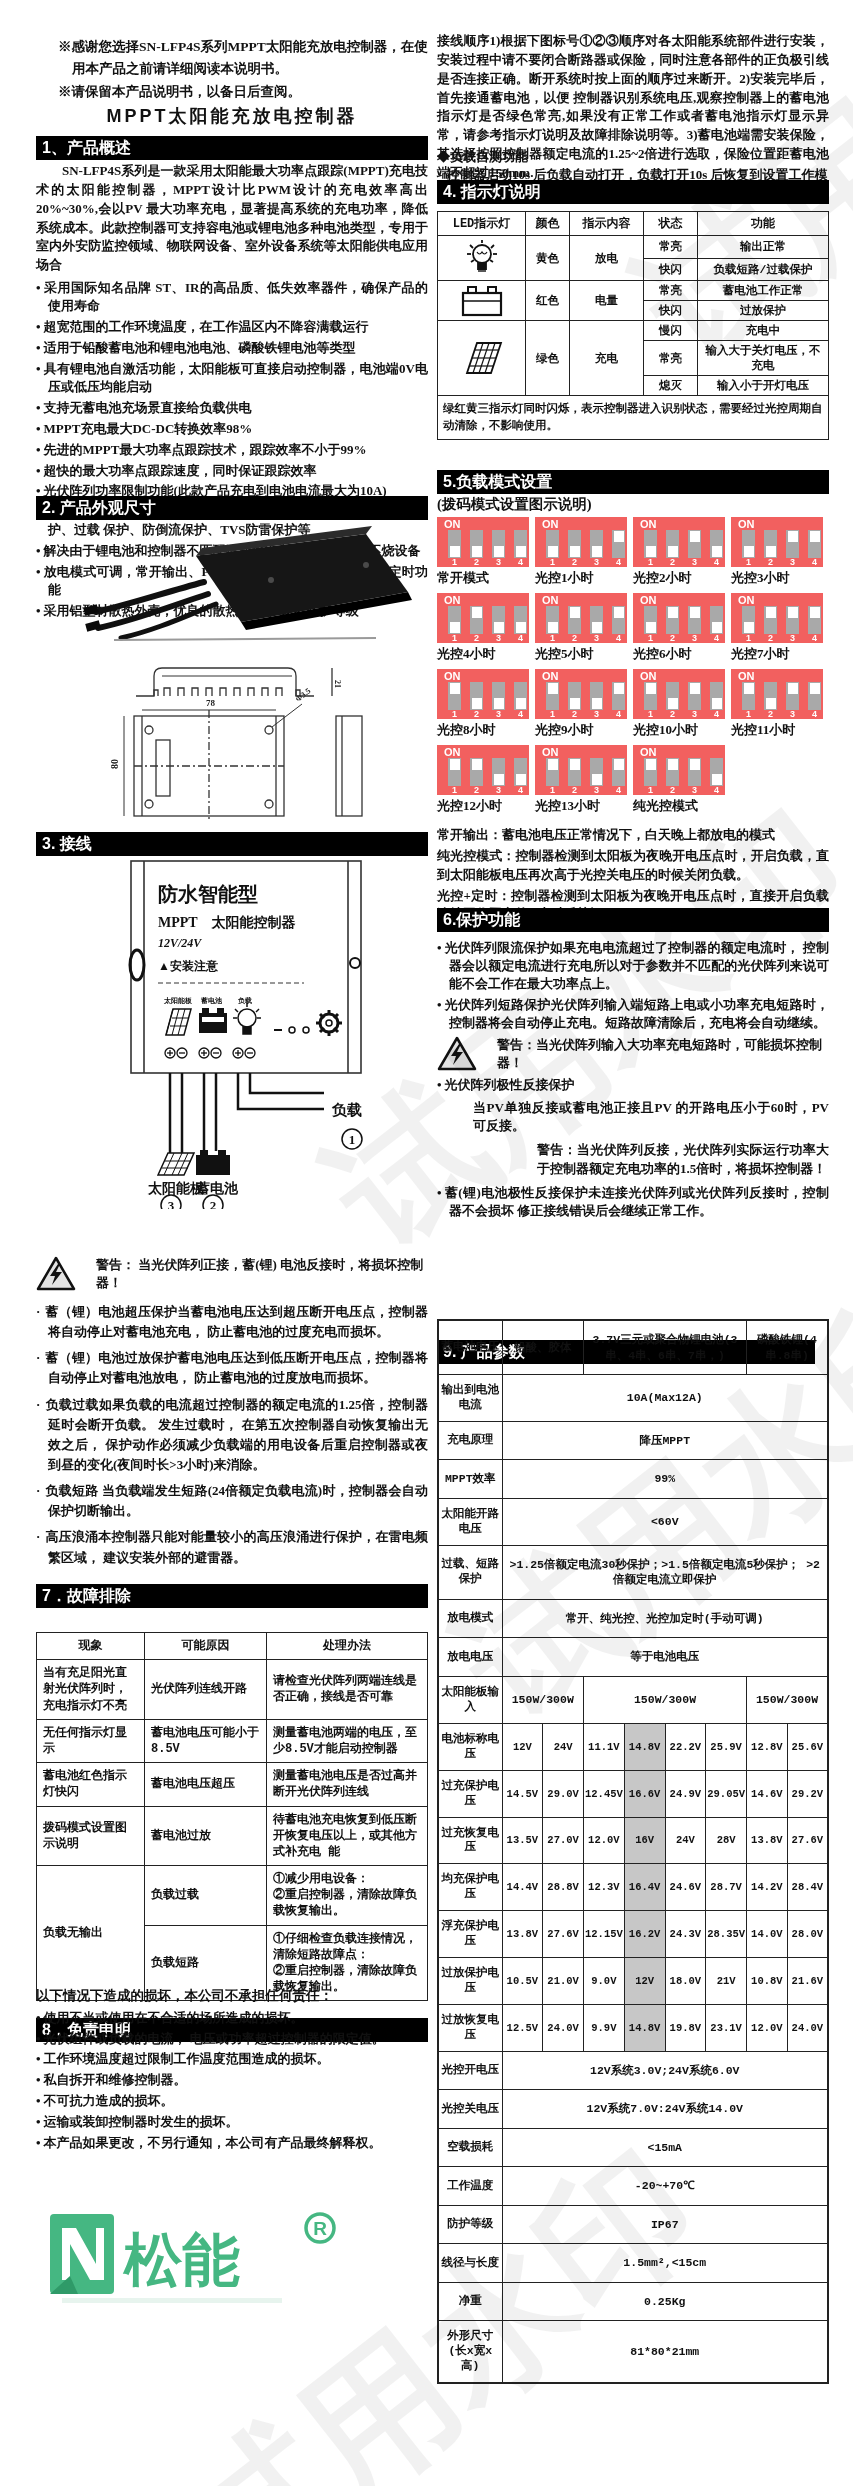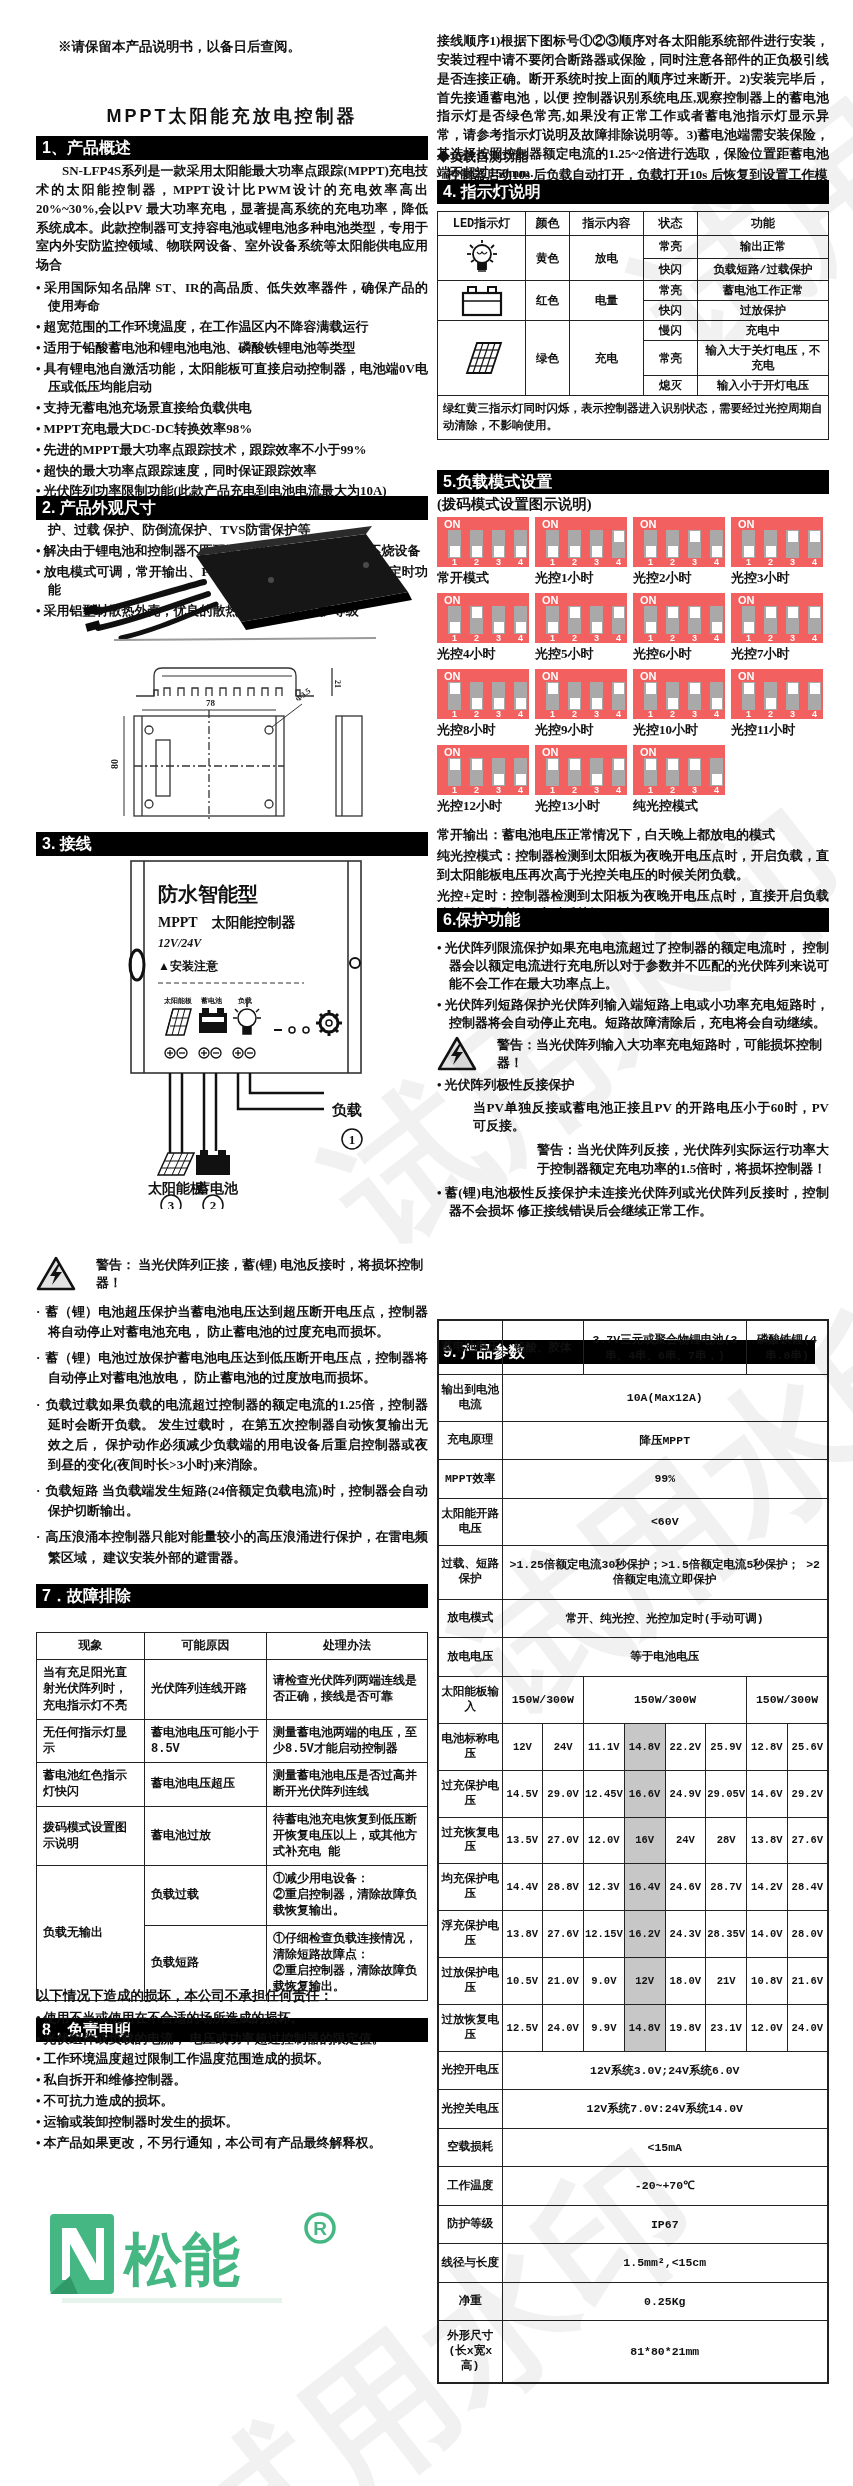--- a/index.html
+++ b/index.html
@@ -59,20 +59,21 @@
 </style>
 </head>
 <body>
 
 <div class="wm" style="left:600px;top:40px;">试用水印</div>
 <div class="wm" style="left:290px;top:930px;">试用水印</div>
 <div class="wm" style="left:420px;top:1400px;">试用水印</div>
 <div class="wm" style="left:140px;top:2270px;">试用水印</div>
 
 <div class="blk col-l" style="top:36px;">
+  <div class="intro-note">※感谢您选择SN-LFP4S系列MPPT太阳能充放电控制器，在使用本产品之前请详细阅读本说明书。</div>
   <div class="intro-note">※请保留本产品说明书，以备日后查阅。</div>
 </div>
 
 <div class="blk col-l title" style="top:104px;">MPPT太阳能充放电控制器</div>
 
 <div class="blk col-l bar" style="top:136px;">1、产品概述</div>
 
 <div class="blk col-l" style="top:162px;">
   <div class="p indent2">SN-LFP4S系列是一款采用太阳能最大功率点跟踪(MPPT)充电技术的太阳能控制器，MPPT设计比PWM设计的充电效率高出20%~30%,会以PV 最大功率充电，显著提高系统的充电功率，降低系统成本。此款控制器可支持容电池或锂电池多种电池类型，专用于室内外安防监控领域、物联网设备、室外设备系统等太阳能供电应用场合</div>
   <div style="margin-top:4px;">

